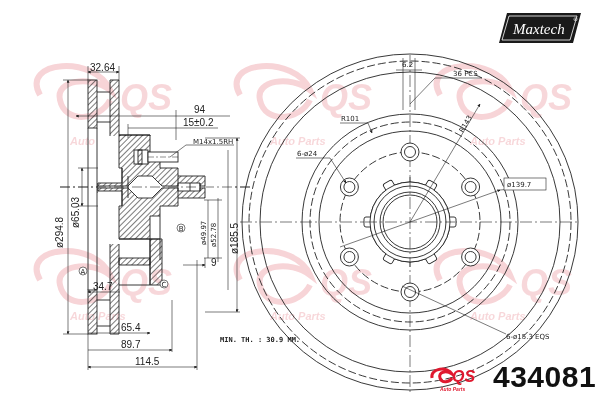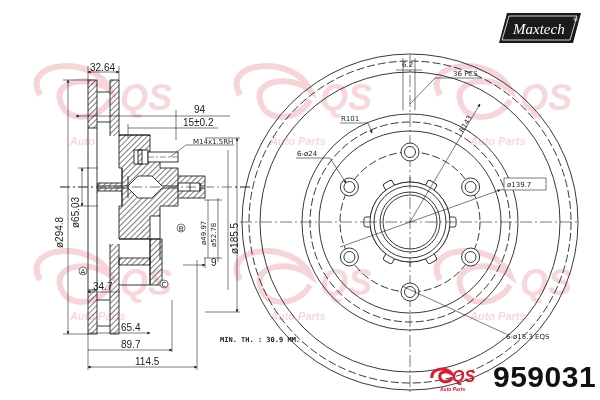--- a/index.html
+++ b/index.html
@@ -449,13 +449,13 @@
   <text class="logo-text" x="16" y="23">Maxtech</text>
   <text x="76" y="10" font-size="5" fill="#fff" font-family="DejaVu Sans, sans-serif">®</text>
 </svg>
 
 <svg class="brand-bottom" viewBox="0 0 62 32">
   <path d="M4,16 C2,6 20,4 24,12 C18,8 10,10 12,16 C14,22 22,20 24,16" fill="none" stroke="#e0192f" stroke-width="3"></path>
   <text x="24" y="20" font-family="Liberation Sans, sans-serif" font-weight="bold" font-style="italic" font-size="16" fill="#e0192f">QS</text>
   <text x="12" y="29" font-family="Liberation Sans, sans-serif" font-style="italic" font-weight="bold" font-size="5" fill="#e0192f">Auto Parts</text>
 </svg>
 
-<div class="part-no">959031</div>
+<div class="part-no">434081</div>
 
 </body></html>

